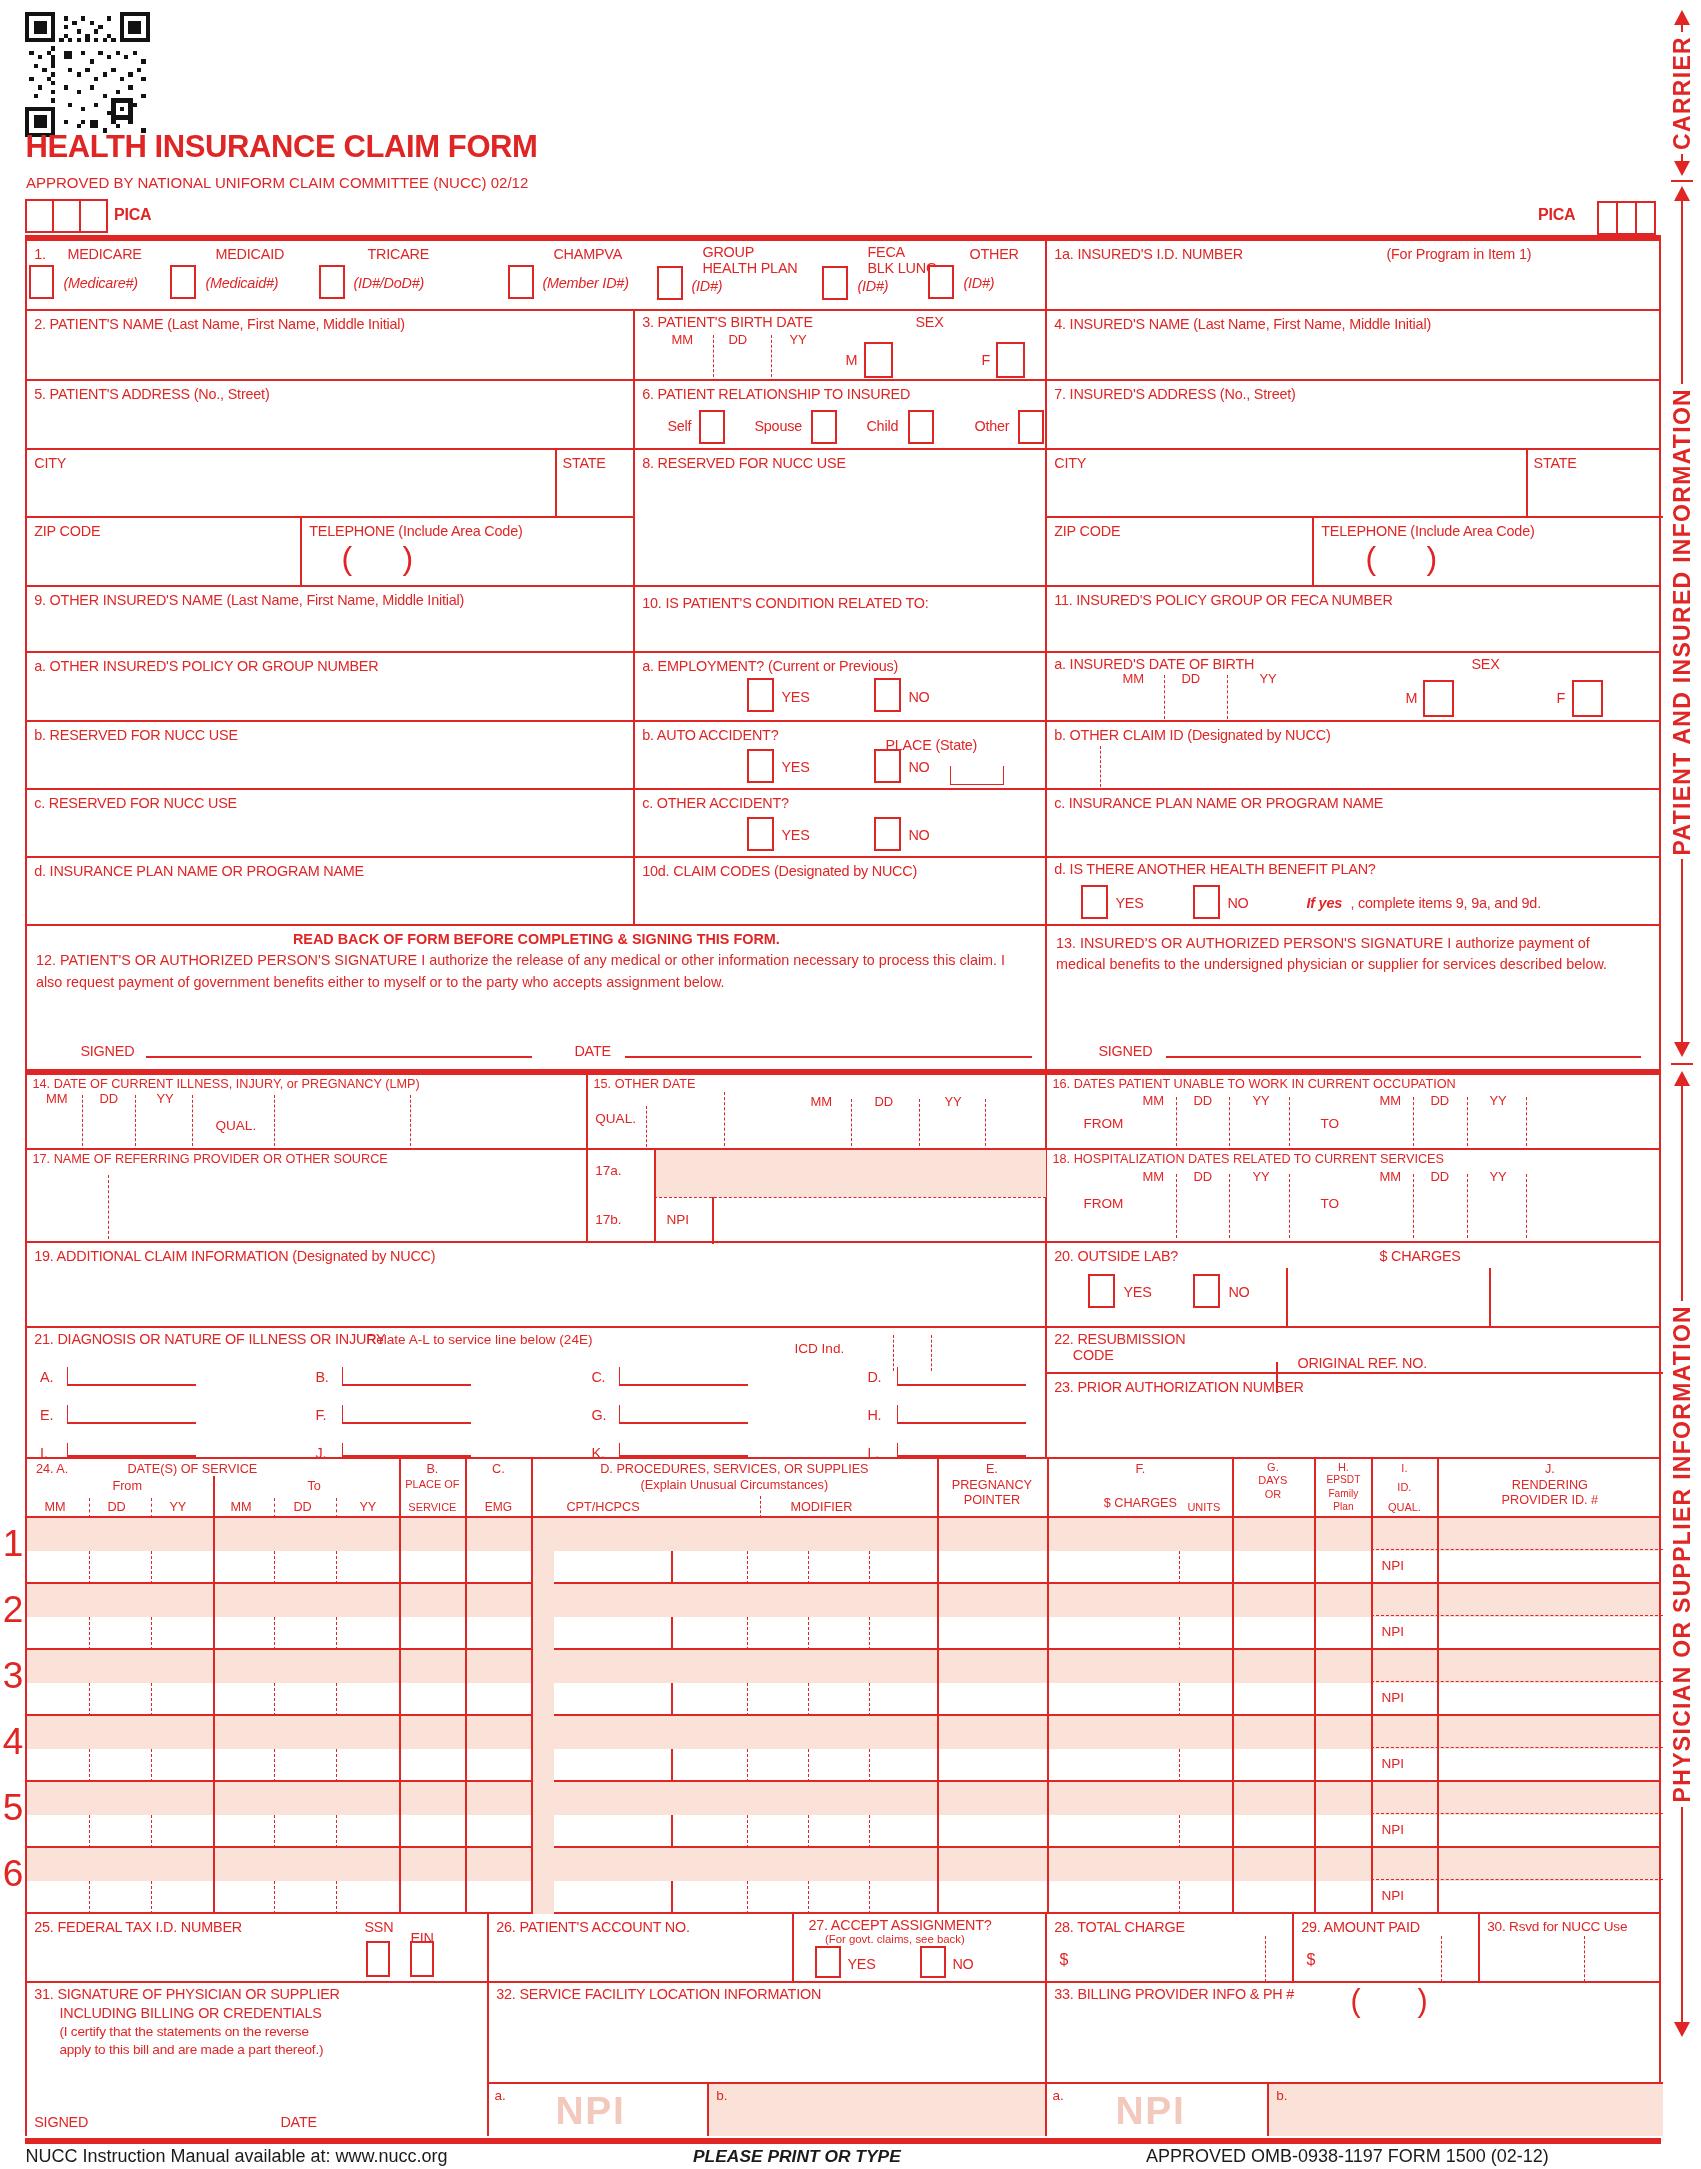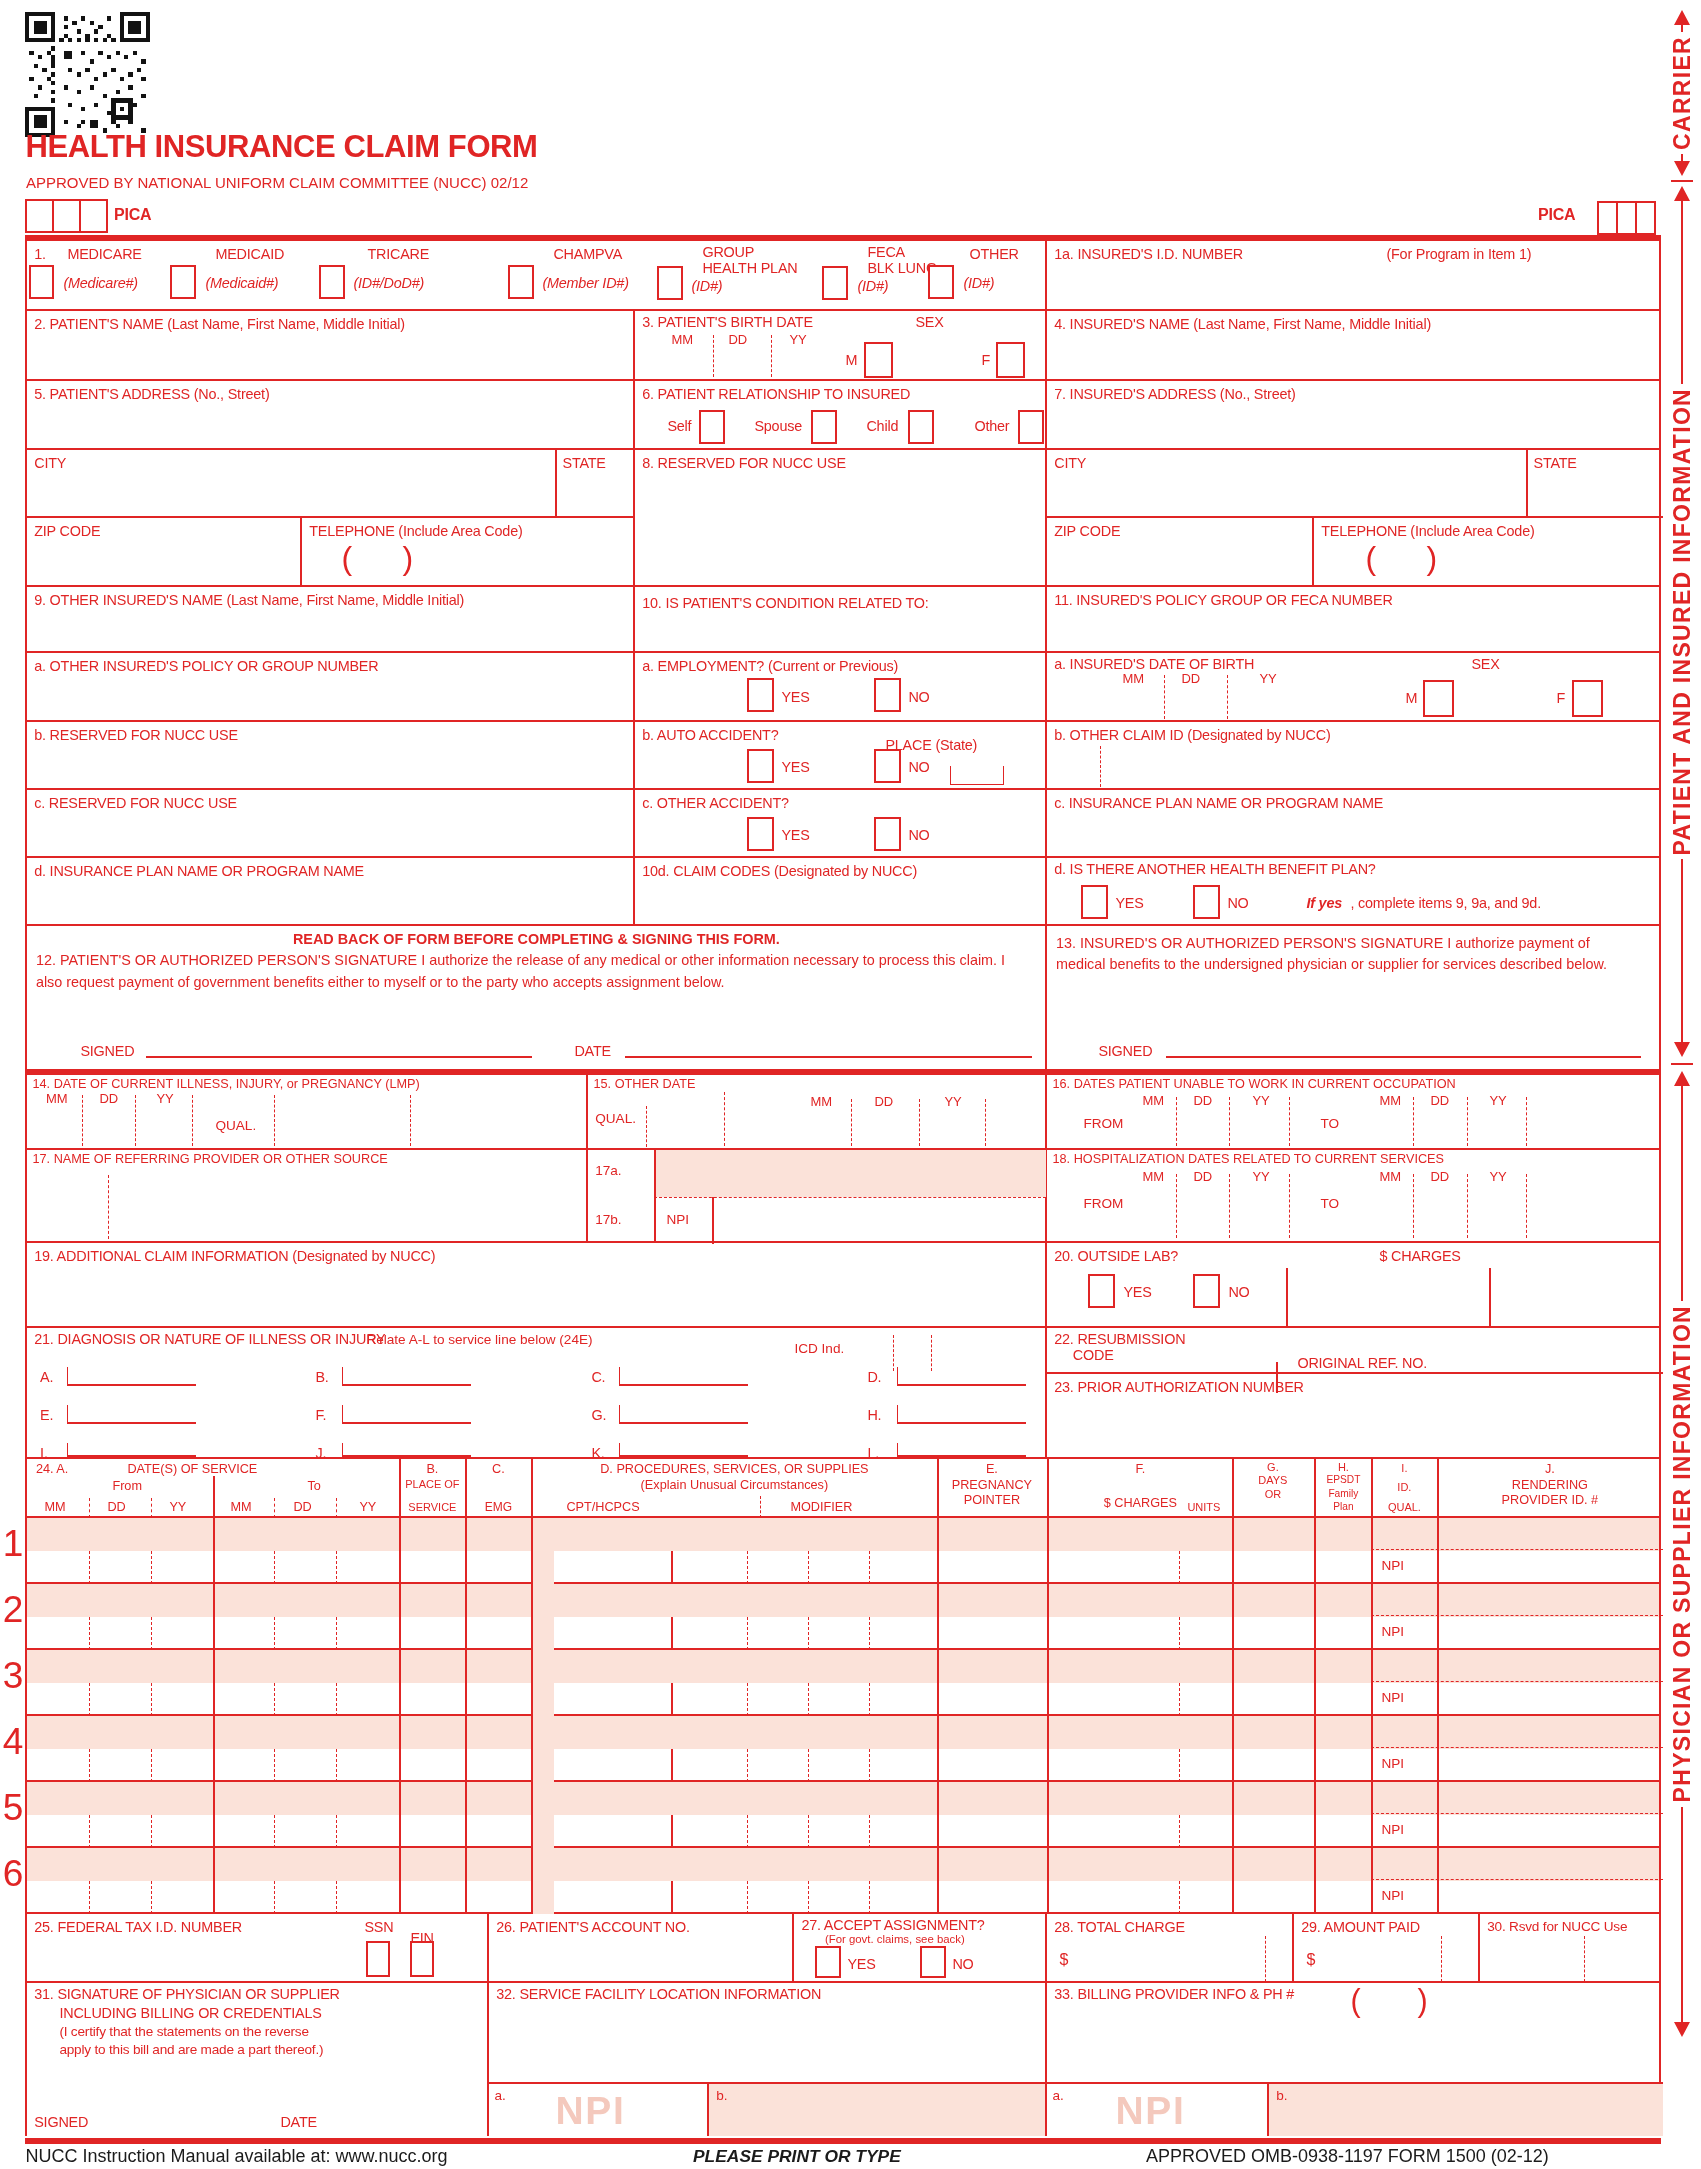--- a/index.html
+++ b/index.html
@@ -661,21 +661,21 @@
       <span class="L" style="left:6.8px;top:5.1px">25. FEDERAL TAX I.D. NUMBER</span>
       <span class="L" style="left:337px;top:5.1px">SSN</span>
       <span class="L" style="left:383px;top:16px">EIN</span>
       <span class="cb" style="left:339px;top:27px;width:24px;height:36px"></span>
       <span class="cb" style="left:383px;top:27px;width:24px;height:36px"></span>
     </div>
     <div class="cell" style="width:305px">
       <span class="L" style="left:6.8px;top:5.1px">26. PATIENT'S ACCOUNT NO.</span>
     </div>
     <div class="cell" style="width:253px">
-      <span class="L" style="left:7px;top:3.4px">27. ACCEPT ASSIGNMENT?</span>
+      <span class="L" style="left:14px;top:3.4px">27. ACCEPT ASSIGNMENT?</span>
       <span class="S" style="left:30.5px;top:18.6px">(For govt. claims, see back)</span>
       <span class="cb" style="left:21px;top:32px;width:25.4px;height:32px"></span>
       <span class="L" style="left:53px;top:42px">YES</span>
       <span class="cb" style="left:126px;top:32px;width:25.4px;height:32px"></span>
       <span class="L" style="left:158px;top:42px">NO</span>
     </div>
     <div class="cell" style="width:247px">
       <span class="L" style="left:6.8px;top:5.1px">28. TOTAL CHARGE</span>
       <span class="L" style="left:12px;top:37px;font-size:16px">$</span>
       <span class="dashv" style="left:218px;top:22px;height:46px"></span>

